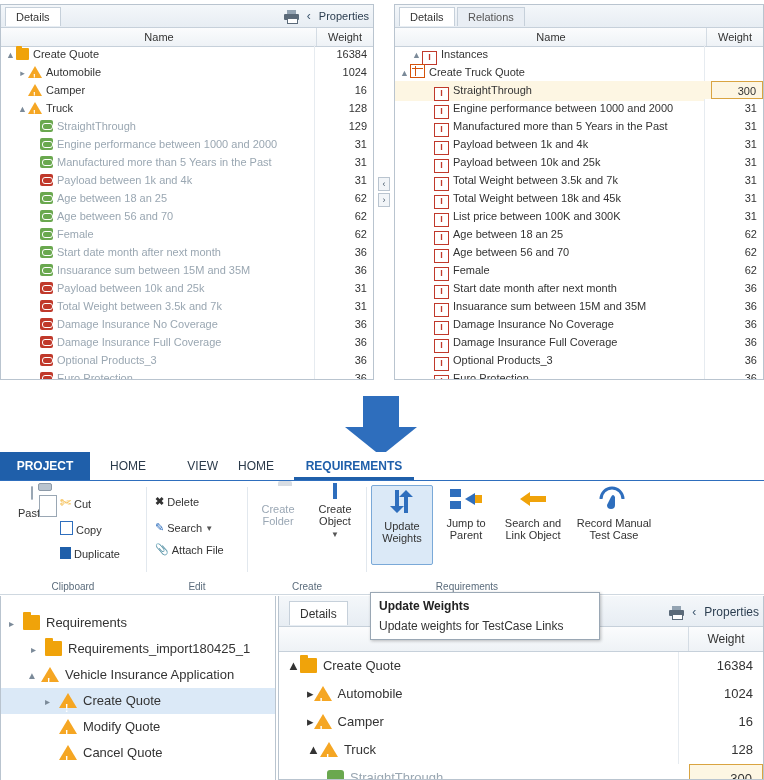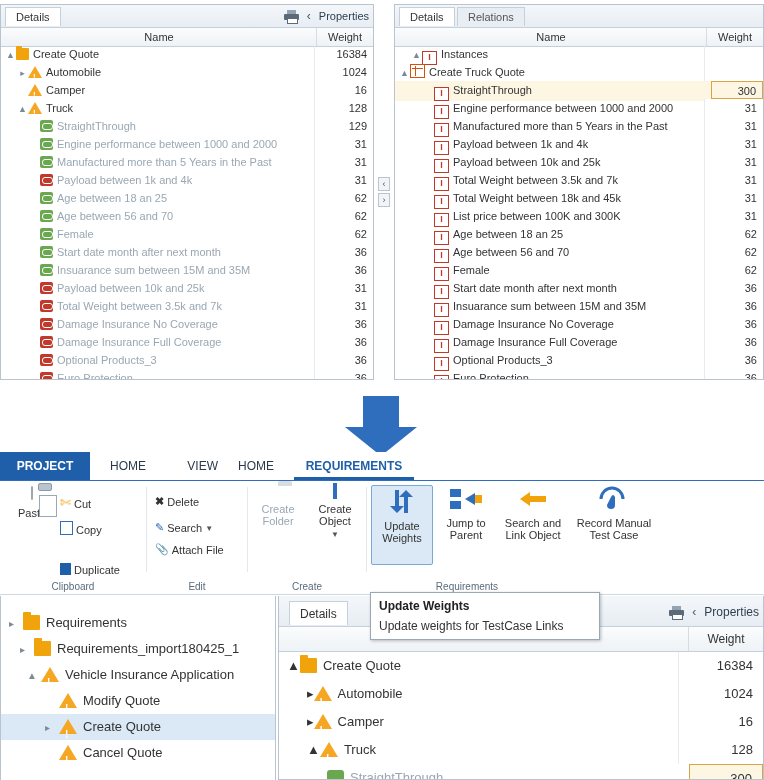--- a/index.html
+++ b/index.html
@@ -333,21 +333,21 @@
         <span class="cap" style="margin-top:8px;">Paste</span>
       </div>
       <div class="ritem" style="left:60px;top:14px;">
         <span style="color:#f0a30a;font-size:13px;">✄</span>
         <span class="t">Cut</span>
       </div>
       <div class="ritem" style="left:60px;top:40px;">
         <span style="display:inline-block;width:11px;height:12px;border:1.5px solid #2e6ebd;vertical-align:-2px;"></span>
         <span class="t">Copy</span>
       </div>
-      <div class="ritem" style="left:60px;top:66px;margin-top:16px;">
+      <div class="ritem" style="left:60px;top:66px;">
         <span style="display:inline-block;width:11px;height:12px;background:#1f5faa;vertical-align:-2px;"></span>
         <span class="t">Duplicate</span>
       </div>
       <div class="gname">Clipboard</div>
     </div>
     <div class="grpsep" style="left:146px;"></div>
 
     <div class="grp" style="left:147px;width:100px;">
       <div class="ritem" style="left:8px;top:14px;">
         <span style="color:#333;font-weight:bold;">✖</span>
@@ -420,24 +420,24 @@
         <span class="cap">Record Manual Test Case</span>
       </div>
       <div class="gname" style="left:0;width:200px;">Requirements</div>
     </div>
   </div>
 </div>
 
 <div class="btmleft">
   <div id="btmLeftRows" style="padding-top:14px;">
       <div class="treerow" style="padding-left: 8px;"><span class="exp2">▸</span><span class="ic2 ic2-folder"></span><span>Requirements</span></div>
-      <div class="treerow" style="padding-left: 19px;"><span class="exp2">▸</span><span class="ic2 ic2-folder"></span><span>Requirements_import180425_1</span></div>
+      <div class="treerow" style="padding-left: 30px;"><span class="exp2">▸</span><span class="ic2 ic2-folder"></span><span>Requirements_import180425_1</span></div>
       <div class="treerow" style="padding-left: 26px;"><span class="exp2">▲</span><span class="ic2 ic2-warn"></span><span>Vehicle Insurance Application</span></div>
+      <div class="treerow sel" style="padding-left: 44px;"><span class="exp2">▸</span><span class="ic2 ic2-warn"></span><span>Create Quote</span></div>
       <div class="treerow" style="padding-left: 44px;"><span class="exp2"></span><span class="ic2 ic2-warn"></span><span>Modify Quote</span></div>
-      <div class="treerow sel" style="padding-left: 44px;"><span class="exp2">▸</span><span class="ic2 ic2-warn"></span><span>Create Quote</span></div>
       <div class="treerow" style="padding-left: 44px;"><span class="exp2"></span><span class="ic2 ic2-warn"></span><span>Cancel Quote</span></div>
     </div>
 </div>
 
 <div class="btmright">
   <div class="tabbar" style="height:30px;">
     <div class="tab" style="left:10px;top:5px;height:24px;line-height:24px;font-size:12px;">Details</div>
     <div class="right-tools" style="top:7px;">
       <span class="printer">
           <i class="top"></i>

